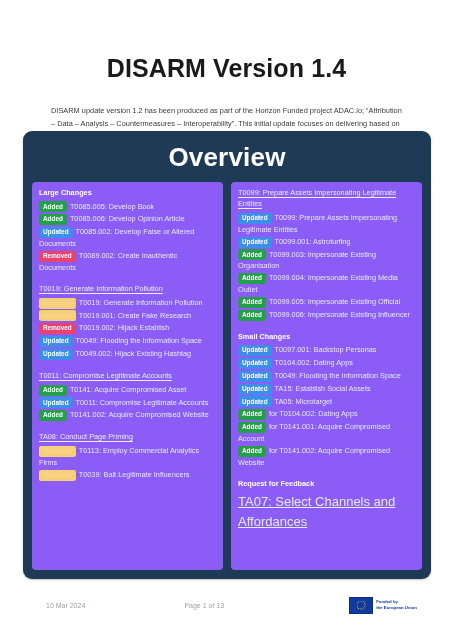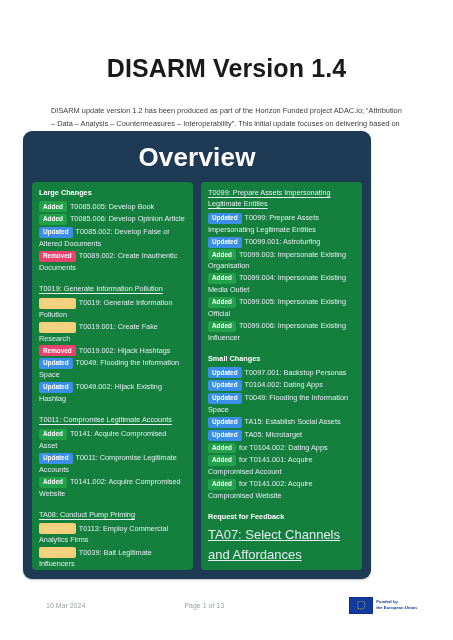--- a/index.html
+++ b/index.html
@@ -43,21 +43,21 @@
     line-height: 1.72;
     color: #3b3b3b;
     text-align: left;
   }
 
   
   .panel {
     position: absolute;
     left: 23px;
     top: 131px;
-    width: 348px;
+    width: 408px;
     height: 448px;
     box-sizing: border-box;
     background: #1e3a54;
     border-radius: 9px;
     box-shadow: 0 1px 2px rgba(0,0,0,0.25);
     overflow: hidden;
   }
 
   .panel-title {
     text-align: center;
@@ -73,21 +73,21 @@
   .columns {
     display: flex;
     gap: 8px;
     padding: 0 9px 10px 9px;
     box-sizing: border-box;
     height: 398px;
   }
 
   .col {
     flex: 1 1 0;
-    background: #15803d;
+    background: #8b5cf6;
     border-radius: 4px;
     padding: 6px 7px 8px 7px;
     box-sizing: border-box;
     overflow: hidden;
   }
 
   .sec-head {
     color: #ffffff;
     font-size: 7.3px;
     font-weight: bold;
@@ -230,41 +230,41 @@
         </div>
 
         <div class="tech-head spaced">T0019: Generate Information Pollution</div>
         <div class="entry">
           <span class="badge badge-renamed">Renamed</span><span>T0019: Generate Information Pollution</span>
         </div>
         <div class="entry">
           <span class="badge badge-renamed">Renamed</span><span>T0019.001: Create Fake Research</span>
         </div>
         <div class="entry">
-          <span class="badge badge-removed">Removed</span><span>T0019.002: Hijack Hashtags</span>
+          <span class="badge badge-removed">Removed</span><span>T0019.002: Hijack Establish</span>
         </div>
         <div class="entry">
           <span class="badge badge-updated">Updated</span><span>T0049: Flooding the Information Space</span>
         </div>
         <div class="entry">
           <span class="badge badge-updated">Updated</span><span>T0049.002: Hijack Existing Hashtag</span>
         </div>
 
         <div class="tech-head spaced">T0011: Compromise Legitimate Accounts</div>
         <div class="entry">
           <span class="badge badge-added">Added</span><span>T0141: Acquire Compromised Asset</span>
         </div>
         <div class="entry">
           <span class="badge badge-updated">Updated</span><span>T0011: Compromise Legitimate Accounts</span>
         </div>
         <div class="entry">
           <span class="badge badge-added">Added</span><span>T0141.002: Acquire Compromised Website</span>
         </div>
 
-        <div class="tech-head spaced">TA08: Conduct Pump Priming</div>
+        <div class="tech-head spaced">TA08: Conduct Page Priming</div>
         <div class="entry">
           <span class="badge badge-renamed">Renamed</span><span>T0113: Employ Commercial Analytics Firms</span>
         </div>
         <div class="entry">
           <span class="badge badge-renamed">Renamed</span><span>T0039: Bait Legitimate Influencers</span>
         </div>
 
       </div>
 
       <div class="col">

